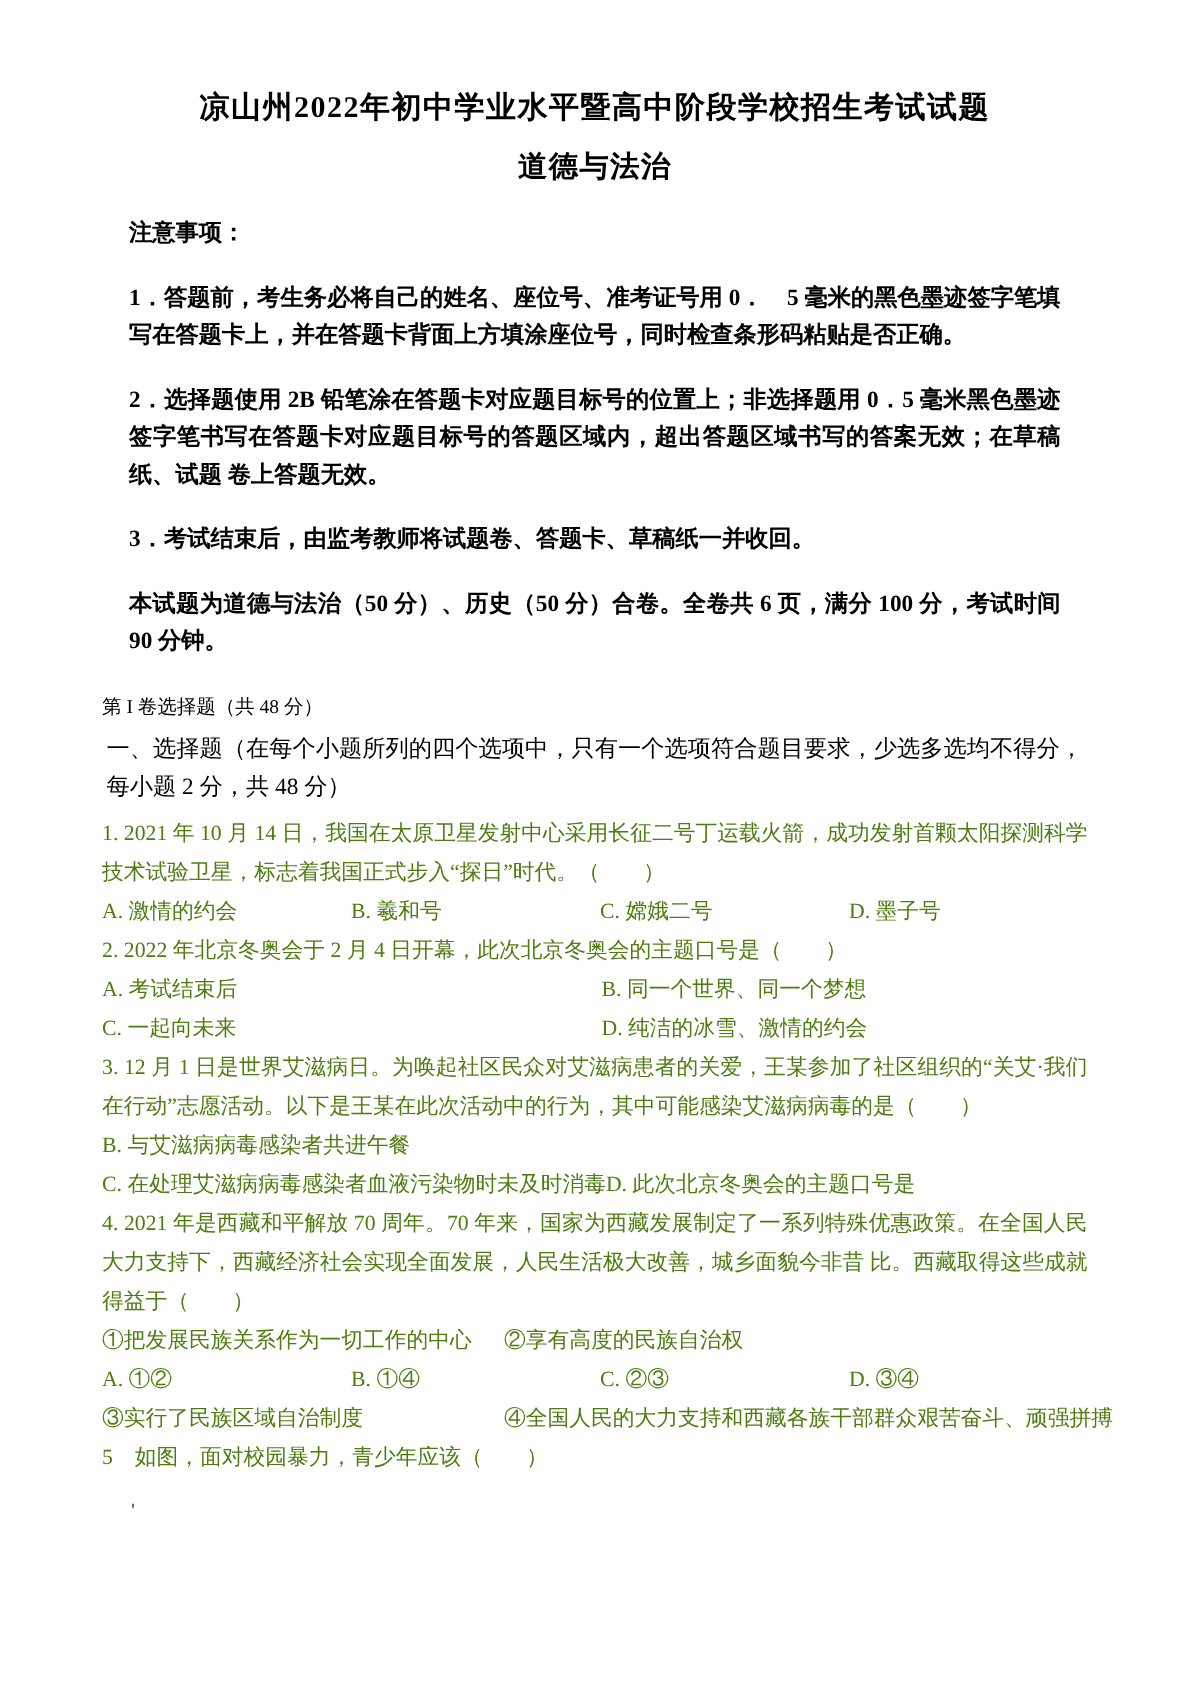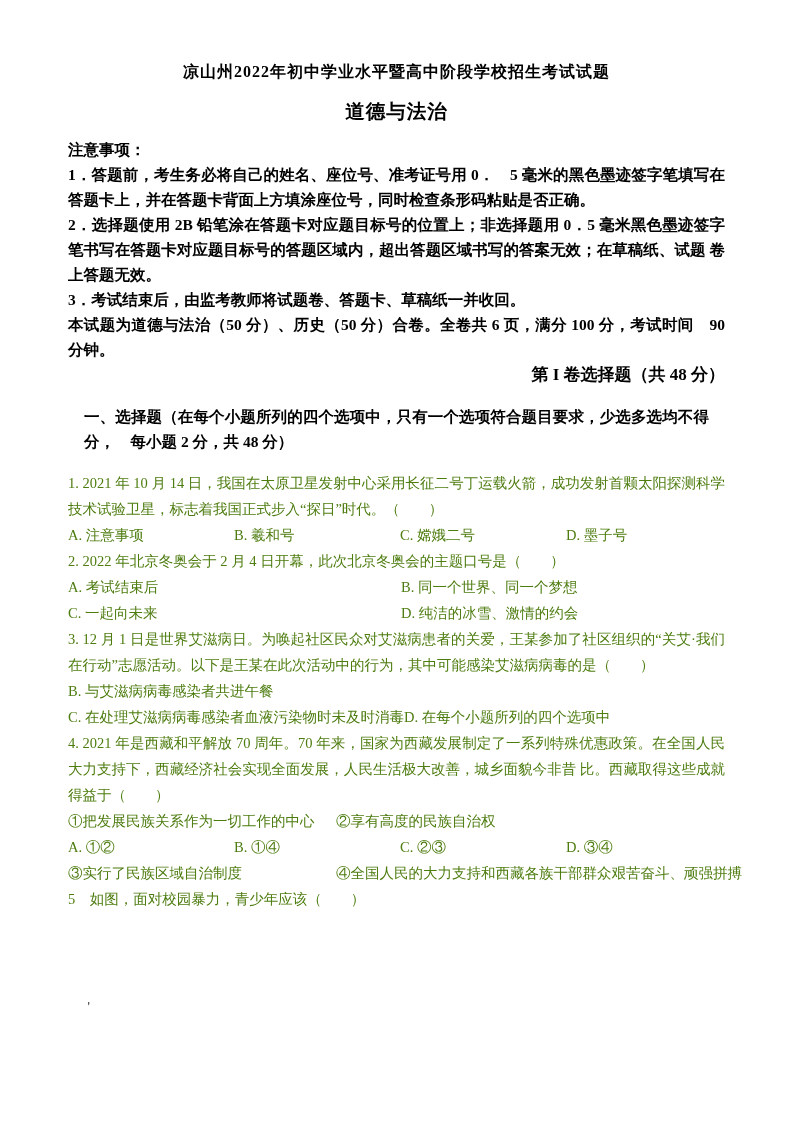--- a/index.html
+++ b/index.html
@@ -13,21 +13,21 @@
     position: relative;
     overflow: hidden;
     font-family: "Liberation Serif", "DejaVu Serif", serif;
     color: #000;
   }
   .page {
     padding: 58px 68px 0 68px;
   }
   .doc-title {
     margin: 0;
-    font-size: 16px;
+    font-size: 20px;
     line-height: 28px;
     font-weight: bold;
     text-align: center;
     letter-spacing: 1px;
   }
   .doc-subtitle {
     margin: 13px 0 0 0;
     font-size: 19.5px;
     line-height: 26px;
     font-weight: bold;
@@ -35,33 +35,33 @@
     letter-spacing: 1px;
   }
   .notice-block {
     margin-top: 12px;
     font-size: 15.5px;
     font-weight: bold;
     line-height: 25px;
     text-align: justify;
   }
   .notice-block p {
-    margin: 0;
+    margin: 18px;
   }
   .section-header {
     margin: 0;
-    font-size: 17px;
-    font-weight: bold;
+    font-size: 13px;
+    font-weight: normal;
     line-height: 26px;
-    text-align: right;
+    text-align: left;
   }
   .section-instruction {
-    margin: 16px;
+    margin: 3px;
     font-size: 15.5px;
-    font-weight: bold;
+    font-weight: normal;
     line-height: 25px;
     text-align: justify;
   }
   .questions {
     margin-top: 6px;
     font-size: 14.5px;
     line-height: 26px;
     color: #4d7c0f;
   }
   .questions p {
@@ -118,21 +118,21 @@
   </div>
 
   <p class="section-header">第 I 卷选择题（共 48 分）</p>
   <p class="section-instruction">一、选择题（在每个小题所列的四个选项中，只有一个选项符合题目要求，少选多选均不得分，　每小题 2 分，共 48 分）</p>
 
   <div class="questions">
 
     <div>
       <p>1. 2021 年 10 月 14 日，我国在太原卫星发射中心采用长征二号丁运载火箭，成功发射首颗太阳探测科学技术试验卫星，标志着我国正式步入“探日”时代。（　　）</p>
       <div class="opt-row row-4">
-        <span>A. 注意事项</span>
+        <span>A. 激情的约会</span>
         <span>B. 羲和号</span>
         <span>C. 嫦娥二号</span>
         <span>D. 墨子号</span>
       </div>
     </div>
 
     <div>
       <p>2. 2022 年北京冬奥会于 2 月 4 日开幕，此次北京冬奥会的主题口号是（　　）</p>
       <div class="opt-row row-2">
         <span>A. 考试结束后</span>
@@ -142,21 +142,21 @@
         <span>C. 一起向未来</span>
         <span>D. 纯洁的冰雪、激情的约会</span>
       </div>
     </div>
 
     <div>
       <p>3. 12 月 1 日是世界艾滋病日。为唤起社区民众对艾滋病患者的关爱，王某参加了社区组织的“关艾·我们在行动”志愿活动。以下是王某在此次活动中的行为，其中可能感染艾滋病病毒的是（　　）</p>
       <div class="opt-row row-2">
         <span>B. 与艾滋病病毒感染者共进午餐</span>
       </div>
-      <p class="inline-pair"><span>C. 在处理艾滋病病毒感染者血液污染物时未及时消毒</span><span class="inline-gap"></span><span>D. 在每个小题所列的四个选项中</span></p>
+      <p class="inline-pair"><span>C. 在处理艾滋病病毒感染者血液污染物时未及时消毒</span><span class="inline-gap"></span><span>D. 此次北京冬奥会的主题口号是</span></p>
     </div>
 
     <div>
       <p>4. 2021 年是西藏和平解放 70 周年。70 年来，国家为西藏发展制定了一系列特殊优惠政策。在全国人民大力支持下，西藏经济社会实现全面发展，人民生活极大改善，城乡面貌今非昔 比。西藏取得这些成就得益于（　　）</p>
       <div class="opt-row row-sub">
         <span>①把发展民族关系作为一切工作的中心</span>
         <span>②享有高度的民族自治权</span>
       </div>
       <div class="opt-row row-4">
         <span>A. ①②</span>

